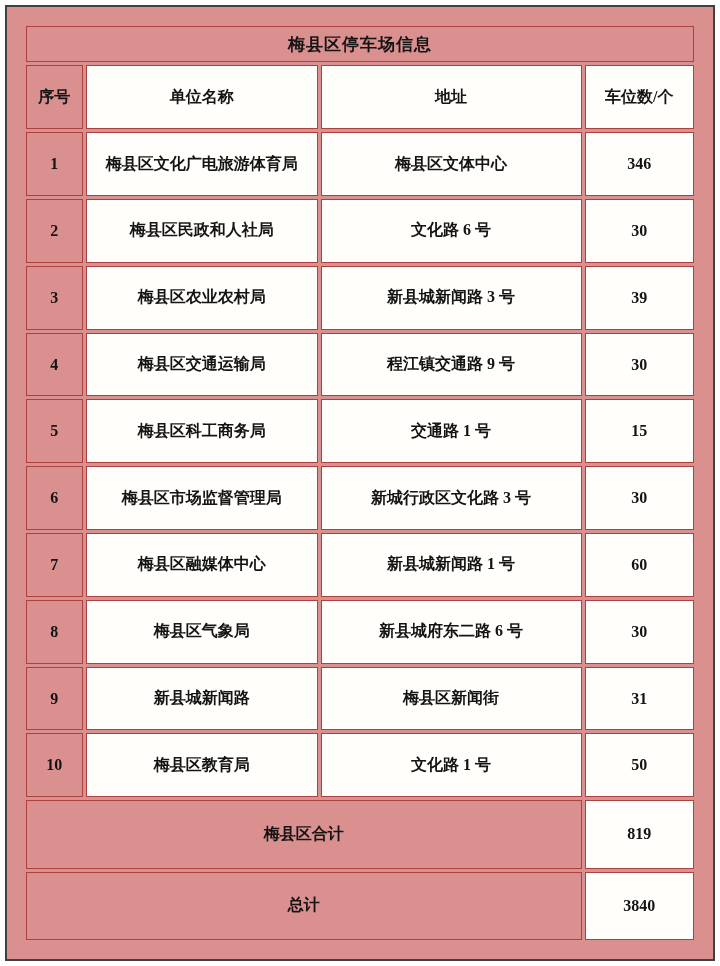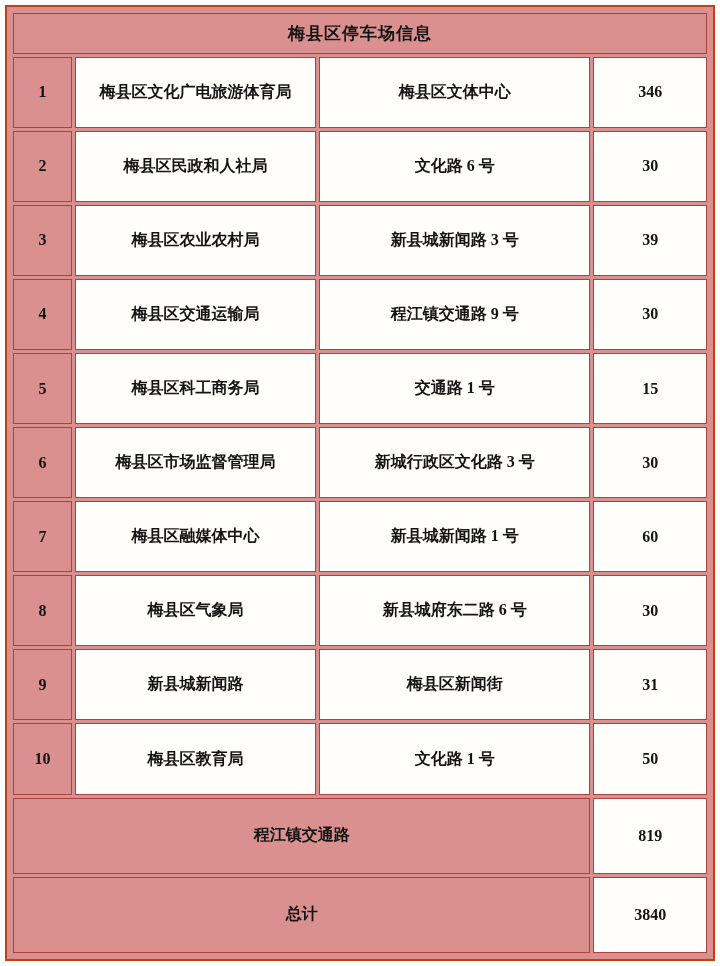--- a/index.html
+++ b/index.html
@@ -13,23 +13,23 @@
     width: 720px;
     height: 966px;
     background: #ffffff;
     box-sizing: border-box;
     padding: 5px;
   }
   .frame {
     box-sizing: border-box;
     width: 100%;
     height: 100%;
-    border: 2px solid #c2410c;
+    border: 2px solid #404040;
     background: #d9908e;
-    padding: 3px;
+    padding: 16px;
   }
   table.parking {
     width: 100%;
     height: 100%;
     border-collapse: separate;
     border-spacing: 3px;
     table-layout: fixed;
   }
   td {
     border: 1px solid #ab423f;
@@ -69,20 +69,26 @@
           <col class="c-name">
           <col class="c-addr">
           <col class="c-count">
       </colgroup>
 
       <tbody>
           <tr class="title-row">
         <td colspan="4" class="pink">梅县区停车场信息</td>
       </tr>
 
+      <tr class="header-row">
+        <td class="pink">序号</td>
+        <td>单位名称</td>
+        <td>地址</td>
+        <td>车位数/个</td>
+      </tr>
 
       <tr class="data-row">
         <td class="pink">1</td>
         <td>梅县区文化广电旅游体育局</td>
         <td>梅县区文体中心</td>
         <td>346</td>
       </tr>
       <tr class="data-row">
         <td class="pink">2</td>
         <td>梅县区民政和人社局</td>
@@ -132,21 +138,21 @@
         <td>31</td>
       </tr>
       <tr class="data-row">
         <td class="pink">10</td>
         <td>梅县区教育局</td>
         <td>文化路 1 号</td>
         <td>50</td>
       </tr>
 
       <tr class="summary-row">
-        <td colspan="3" class="pink">程江镇交通路</td>
+        <td colspan="3" class="pink">梅县区合计</td>
         <td>819</td>
       </tr>
       <tr class="summary-row">
         <td colspan="3" class="pink">总计</td>
         <td>3840</td>
       </tr>
     </tbody>
       </table>
   </div>
 </div>

